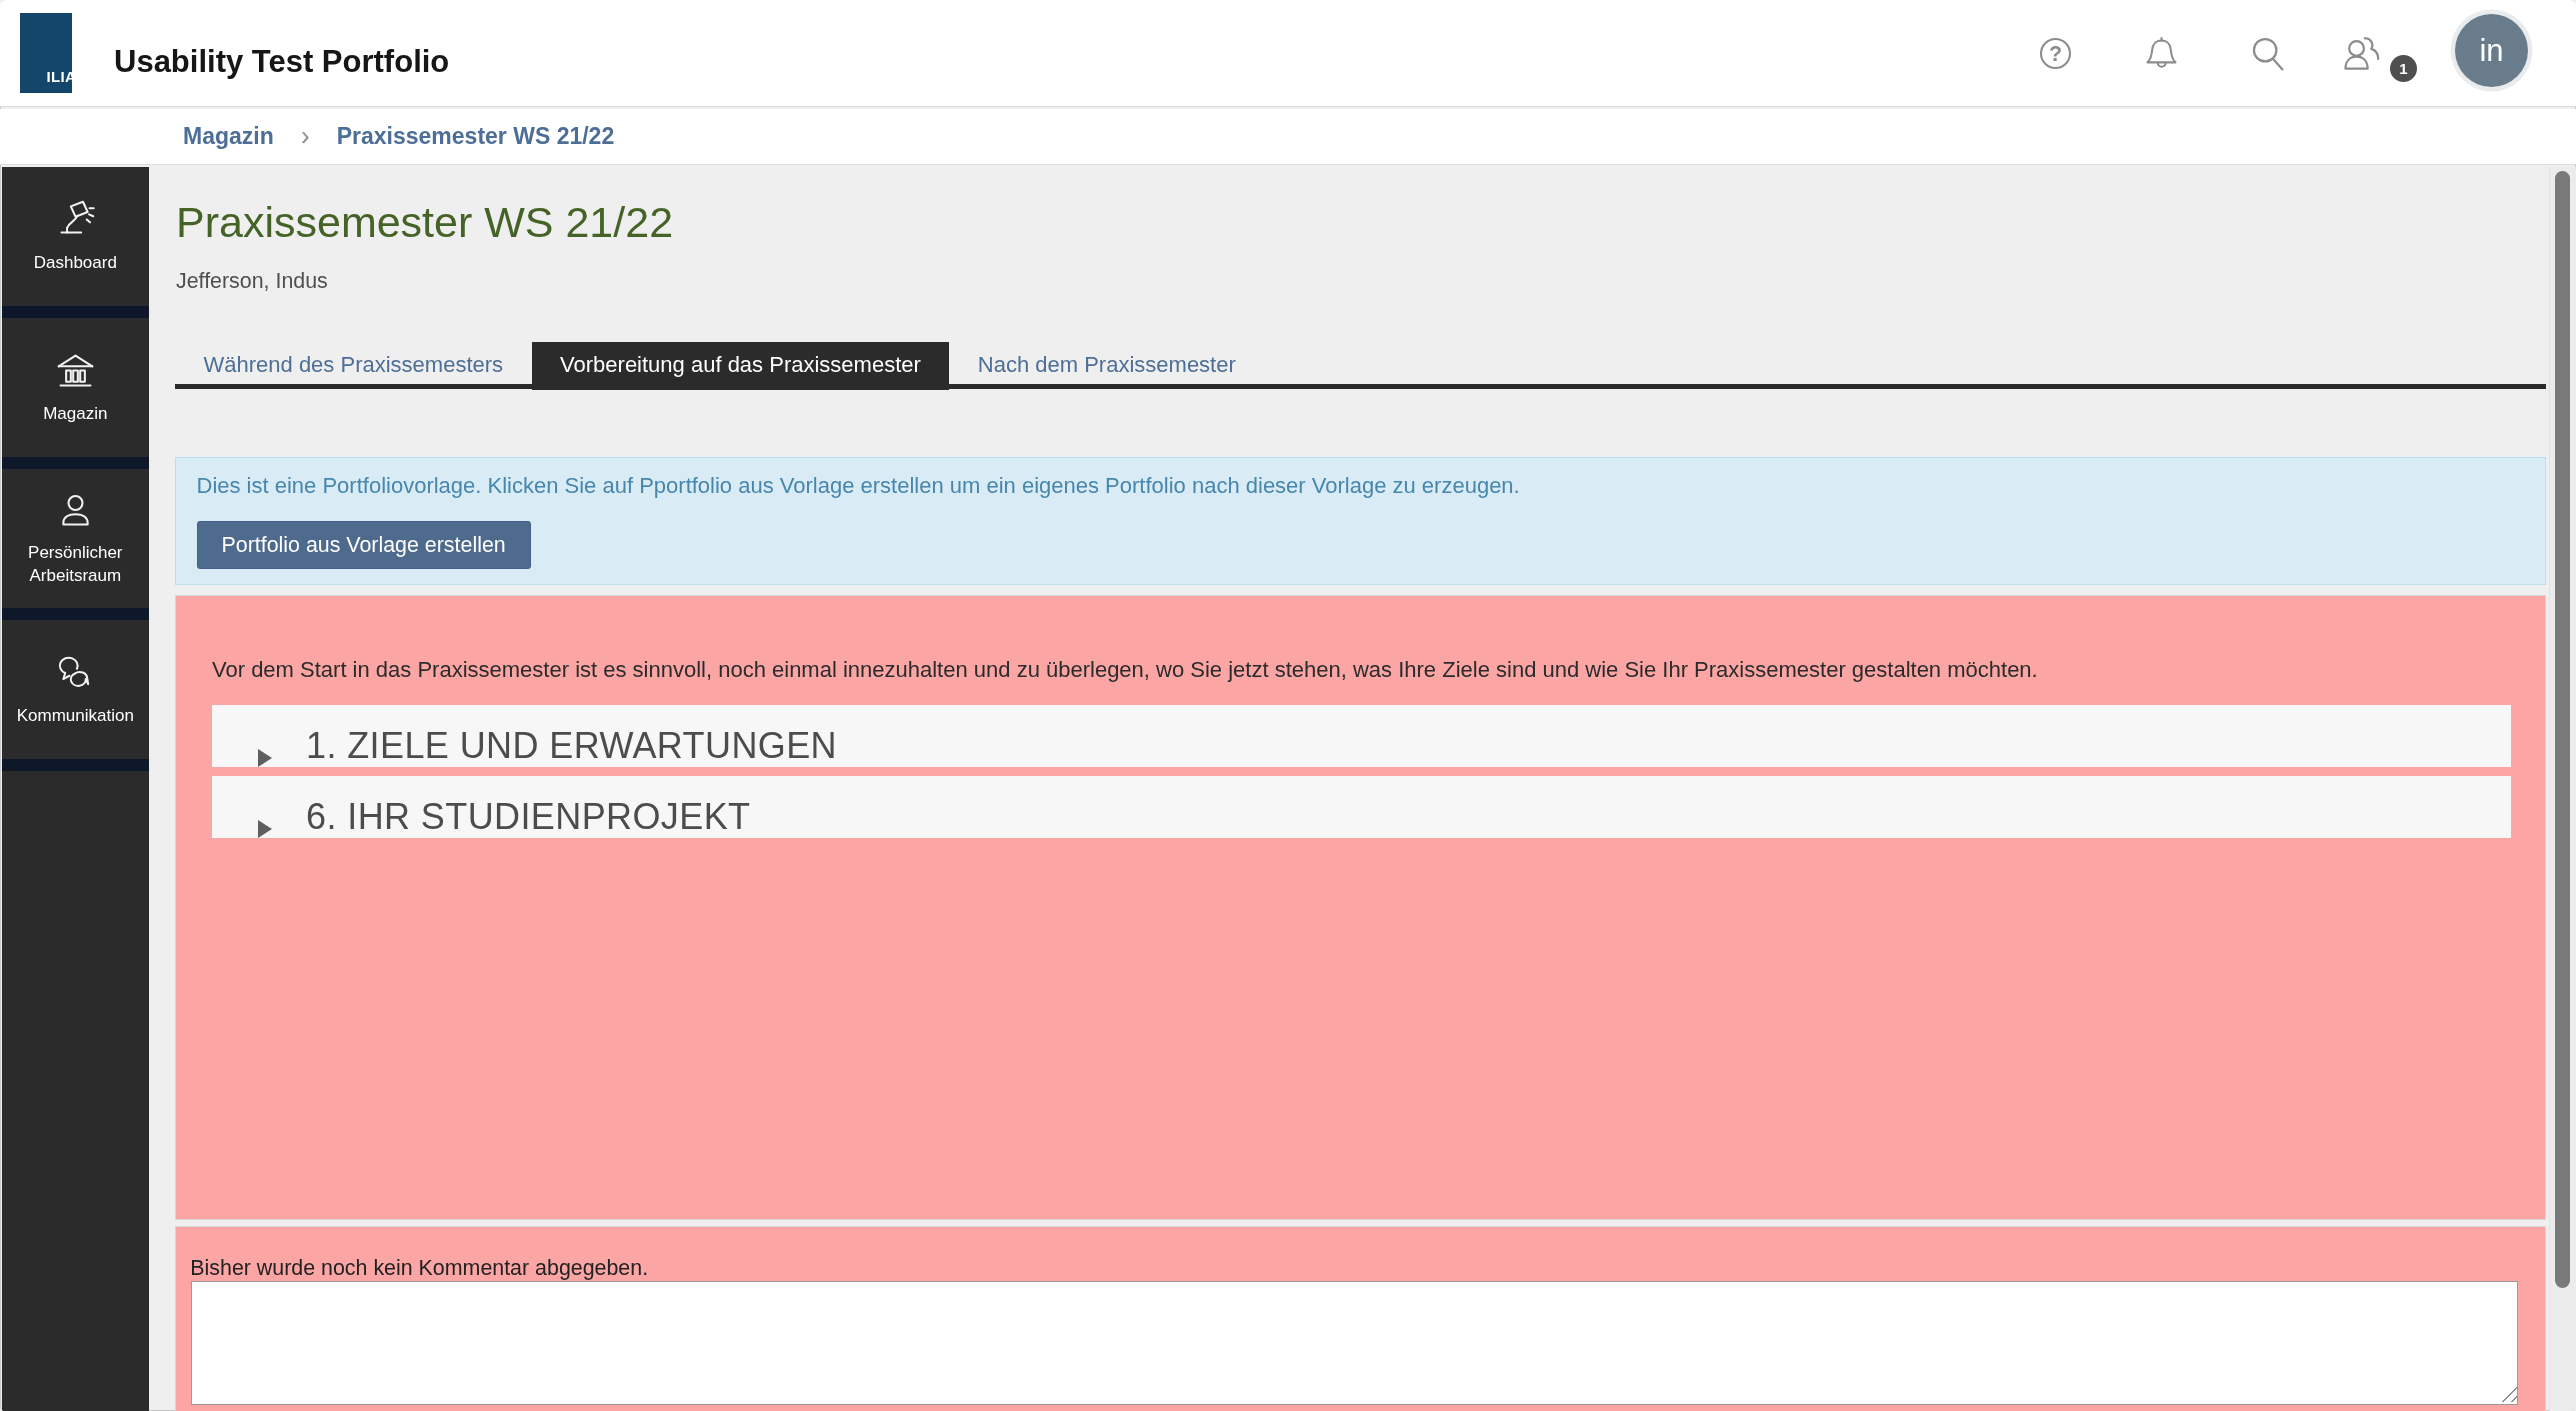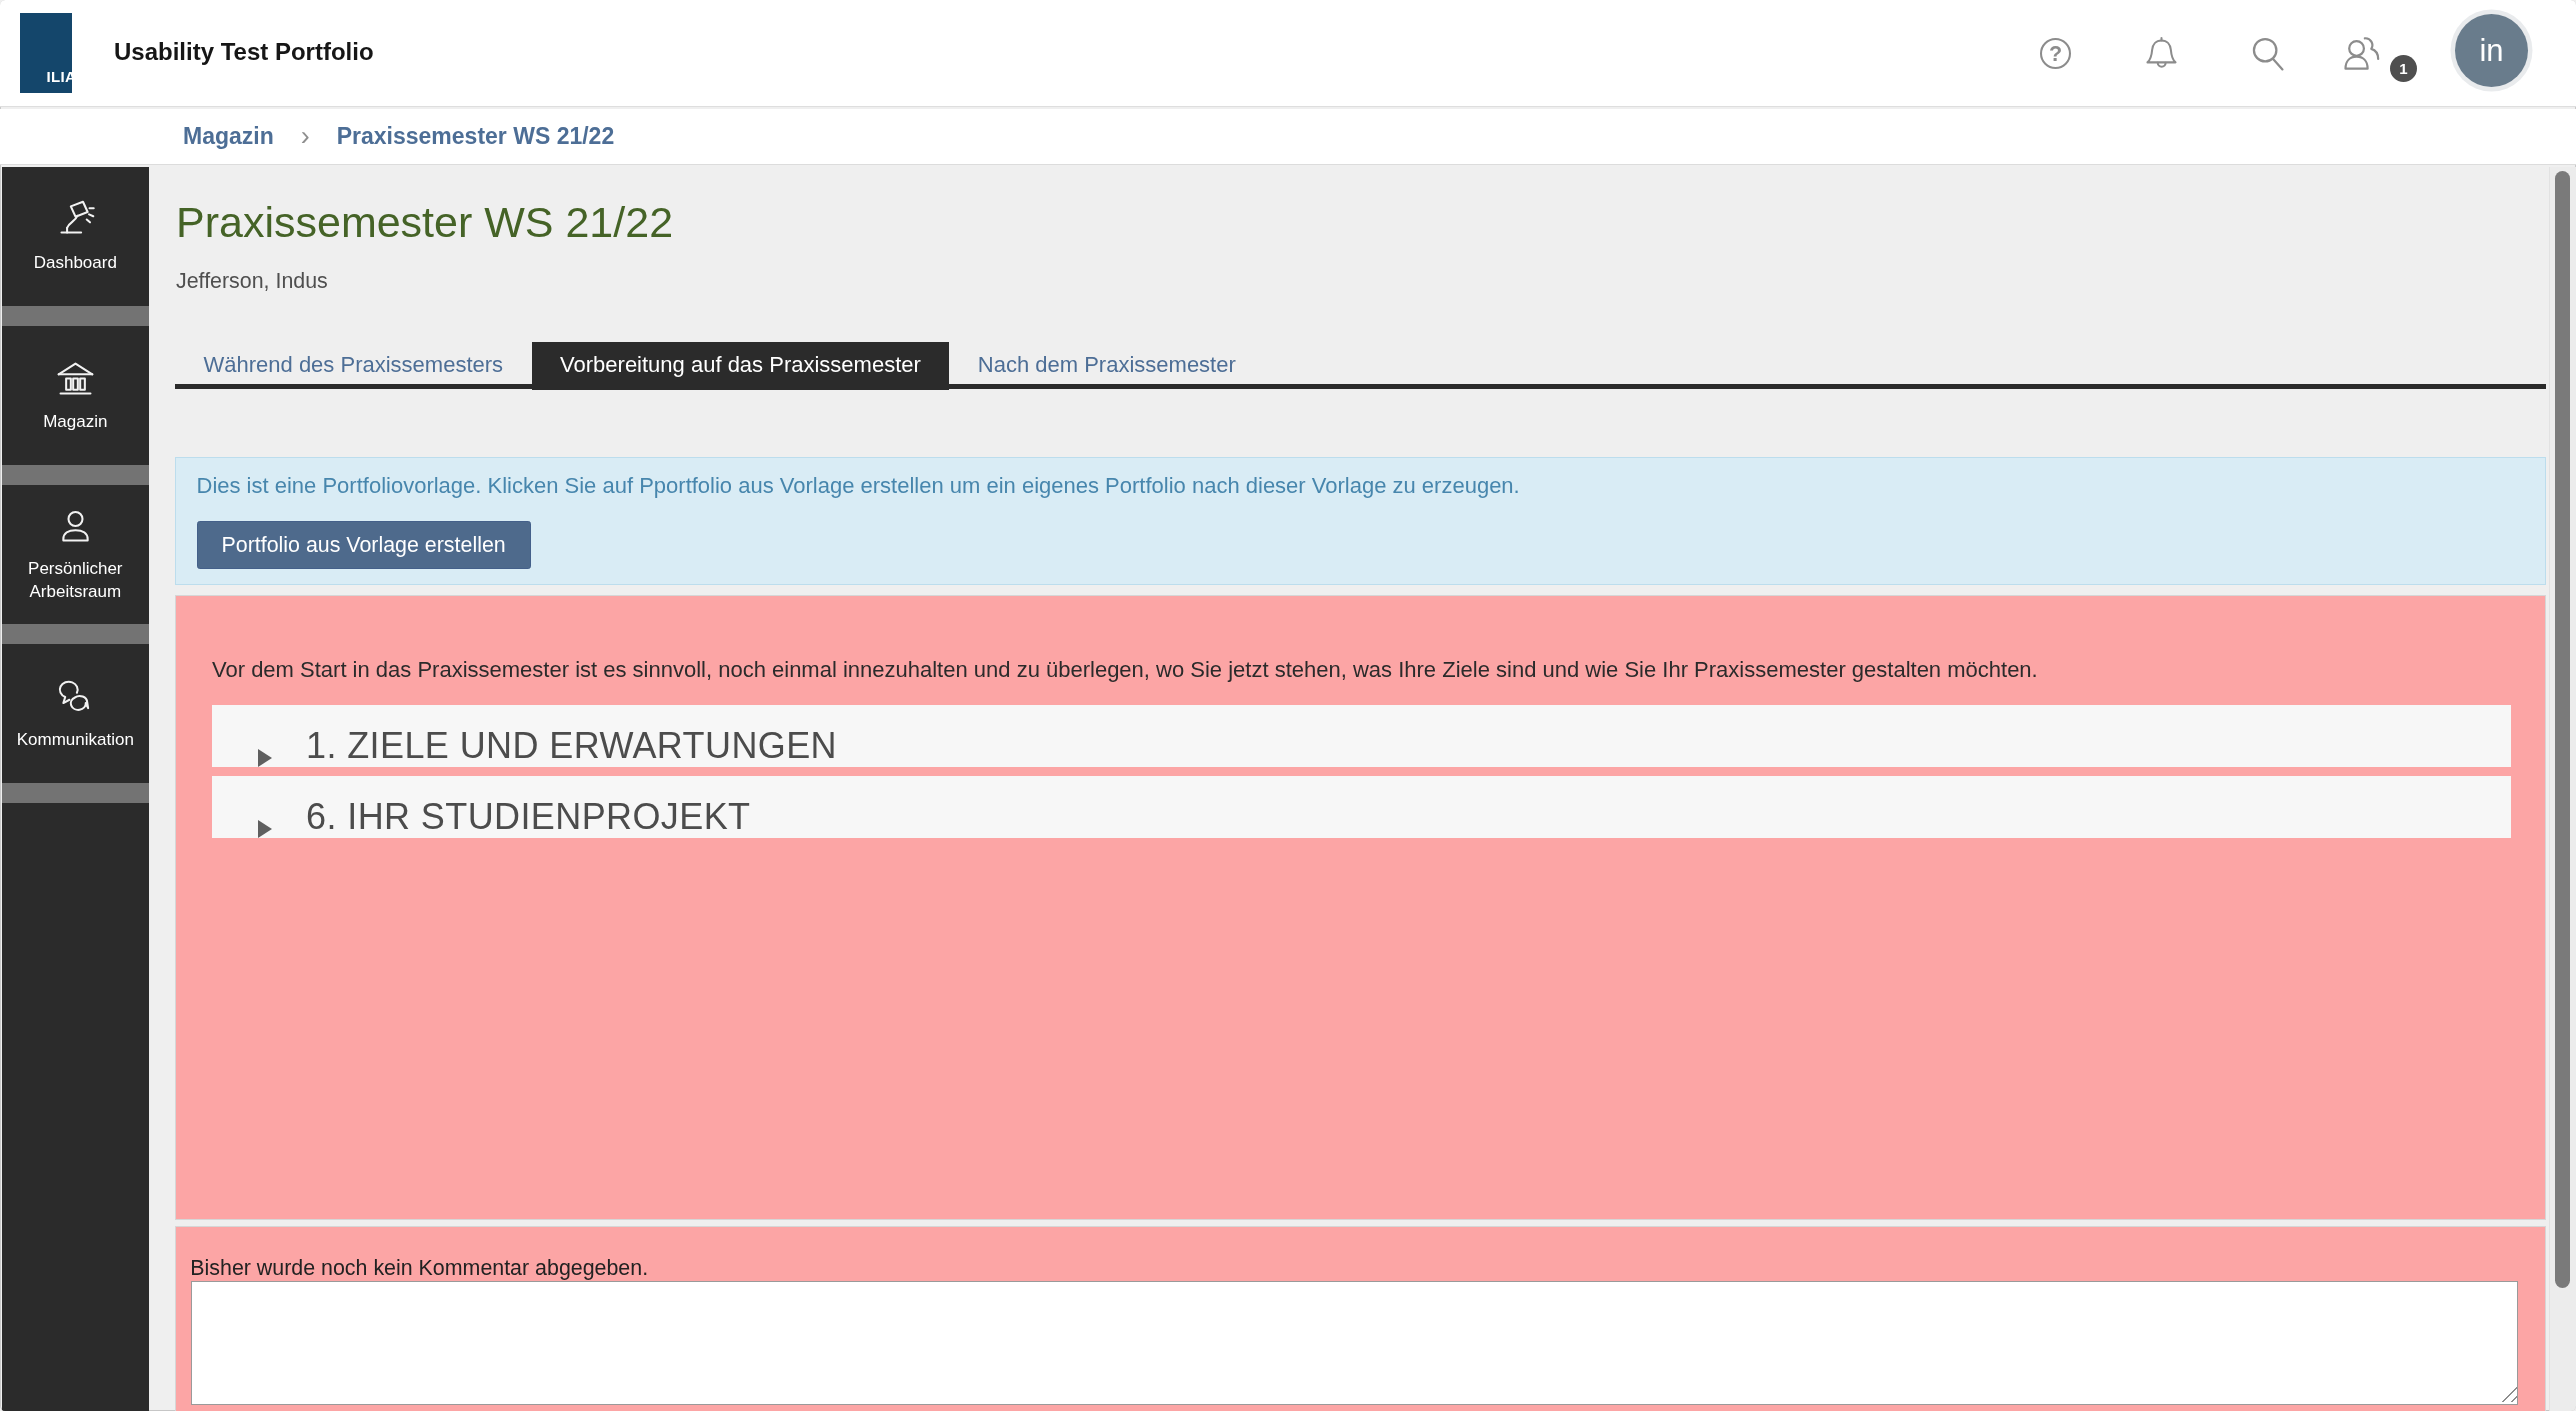--- a/index.html
+++ b/index.html
@@ -17,21 +17,21 @@
   .header {
     position: absolute; left: 0; top: 0; width: 2576px; height: 107px;
     background: #ffffff; border-bottom: 1.8px solid #dedede; z-index: 5;
   }
   .logo {
     position: absolute; left: 19.6px; top: 12.5px; width: 52px; height: 80px;
     background: #14466b; color: #fff; display: flex; align-items: flex-end; justify-content: center;
     padding-bottom: 7.1px; font-size: 15px; font-weight: bold; letter-spacing: 0.4px; cursor: pointer; padding-left: 42px;
   }
   .header-title {
-    position: absolute; left: 114px; top: 38px; font-size: 24px; font-weight: bold; color: #161616;
+    position: absolute; left: 114px; top: 44px; font-size: 31px; font-weight: bold; color: #161616;
   }
   .hicon { position: absolute; top: 32px; width: 43px; height: 43px; cursor: pointer; }
   .hicon svg { width: 100%; height: 100%; display: block; }
   .help-pos   { left: 2034px; }
   .bell-pos   { left: 2140px; }
   .search-pos { left: 2246px; }
   .users-pos  { left: 2339px; width: 48px; height: 46px; top: 30px; }
   .badge {
     position: absolute; left: 2390px; top: 55px; width: 27px; height: 27px; border-radius: 50%;
     background: #4f4f4f; color: #fff; font-size: 15px; font-weight: bold;
@@ -48,21 +48,21 @@
     position: absolute; left: 0; top: 109px; width: 2576px; height: 56px;
     background: #ffffff; border-bottom: 1.8px solid #dcdcdc; z-index: 4;
     display: flex; align-items: center; padding-left: 183px;
   }
   .crumb { font-size: 23px; font-weight: 600; color: #4d6e96; cursor: pointer; }
   .crumb-sep { font-size: 27px; color: #8f8f8f; margin: 0 27px; font-weight: 400; }
 
   
   .sidebar {
     position: absolute; left: 1.8px; top: 167px; width: 147px; height: 1244px;
-    display: flex; flex-direction: column; gap: 20px; background: #737373;
+    display: flex; flex-direction: column; gap: 12px; background: #0f172a;
   }
   .side-item {
     height: 139px; background: #2b2b2b; color: #fff; cursor: pointer;
     display: flex; flex-direction: column; align-items: center; justify-content: center;
     text-align: center; flex: 0 0 auto;
   }
   .side-item .sicon { width: 43px; height: 43px; margin-bottom: 10.7px; }
   .side-item .sicon svg { width: 100%; height: 100%; display: block; }
   .side-label { font-size: 17px; line-height: 1.35; padding: 0 9px; }
   .side-filler { flex: 1 1 auto; background: #2b2b2b; }

